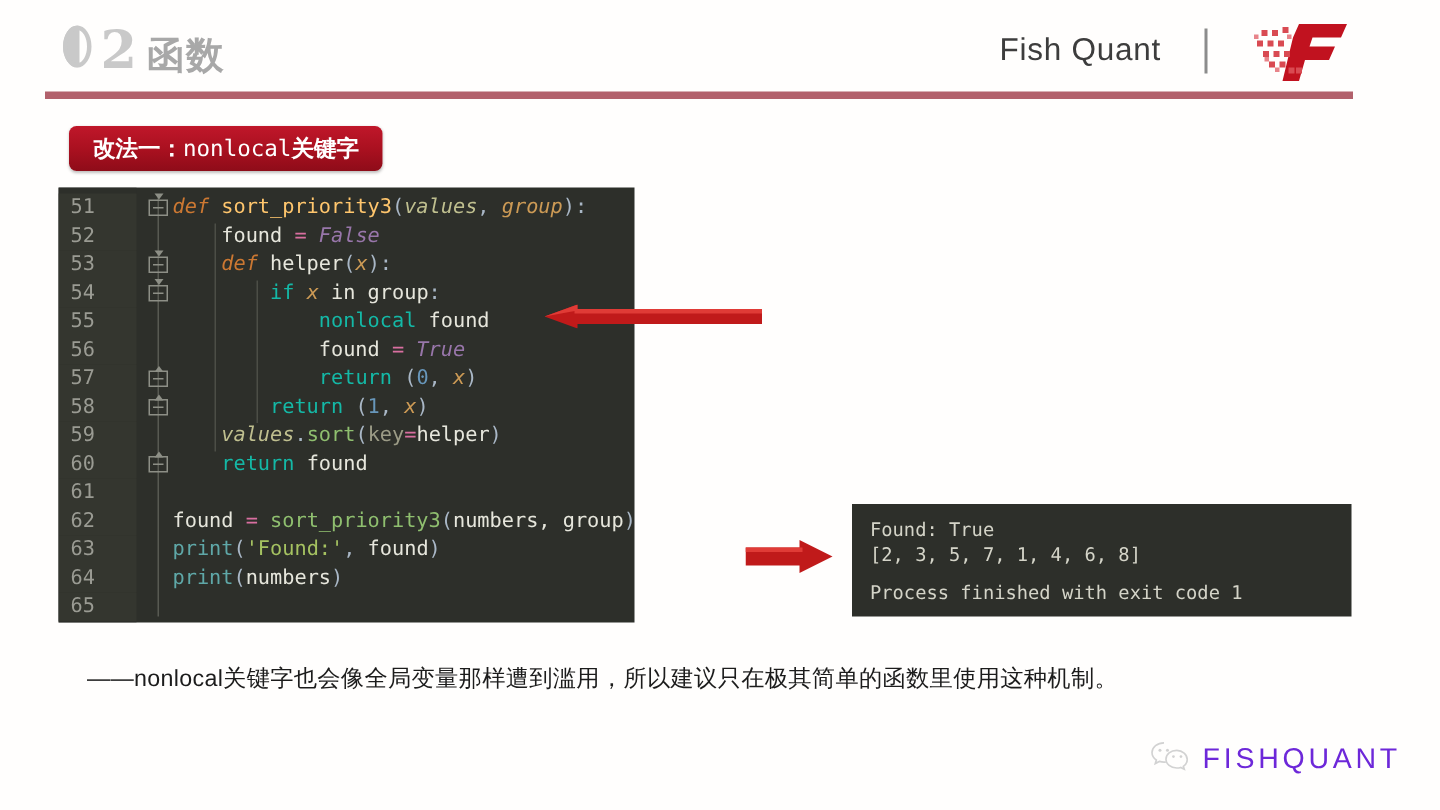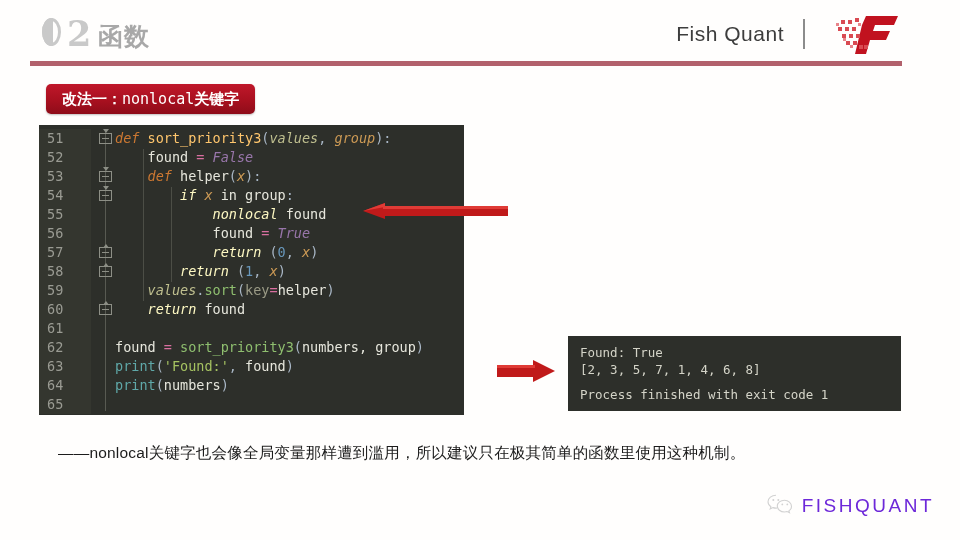--- a/index.html
+++ b/index.html
@@ -37,21 +37,21 @@
     display:block;width:19px;height:28px;
     border:3px solid #c9c9c9;background:#c9c9c9;border-radius:50%;
     box-sizing:border-box;
   }
   .sec-title{
     position:absolute;left:98px;top:20px;
     font-size:25px;font-weight:700;color:#a8a8a8;
     letter-spacing:1px;
   }
   .brand{
-    position:absolute;right:176px;top:22px;
+    position:absolute;right:186px;top:22px;
     font-size:21px;color:#3d3d3d;letter-spacing:.5px;
   }
   .brand-sep{
     position:absolute;right:155px;top:19px;
     width:2px;height:30px;background:#8c8c8c;
   }
   .logo-f{
     position:absolute;right:58px;top:14px;width:66px;height:42px;
   }
   .hrule{
@@ -66,21 +66,21 @@
     padding:0 16px;border-radius:5px;
     background:linear-gradient(180deg,#c0172a 0%,#a8101f 55%,#8e0c19 100%);
     color:#ffffff;font-size:15px;font-weight:700;
     white-space:nowrap;
     box-shadow:0 1px 2px rgba(0,0,0,.25);
   }
   .tag .mono{font-family:"DejaVu Sans Mono","Liberation Mono",monospace;font-weight:400;font-size:15px;}
 
   
   .code{
-    position:absolute;left:39px;top:125px;width:425px;height:290px;
+    position:absolute;left:39px;top:125px;width:384px;height:290px;
     background:#2d2f2a;
     font-family:"DejaVu Sans Mono","Liberation Mono",monospace;
     font-size:13px;
     overflow:hidden;
   }
   .gutter{
     position:absolute;left:0;top:0;width:52px;height:290px;
     background:#2d2f2a;
   }
   .gutter-line{
@@ -120,21 +120,21 @@
     border-bottom:4px solid #8d8f86;
   }
   .kw-it{color:#cc7832;font-style:italic;}
   .fn{color:#ffc66d;}
   .def{color:#a9b7c6;}
   .str{color:#a5c261;}
   .num{color:#6897bb;}
   .it-olive{color:#bfbf8f;font-style:italic;}
   .it-orange{color:#cc9a55;font-style:italic;}
   .it-purple{color:#9876aa;font-style:italic;}
-  .it-blue{color:#fef9c3;font-style:italic;}
+  .it-blue{color:#14b8a6;}
   .greenfn{color:#8fbf6f;}
   .pink{color:#d96fa0;}
   .gray{color:#9b9b86;}
   .white{color:#e6e6dc;text-align:right;}
   .teal{color:#5fa8a8;}
 
   
   .arrow-left{position:absolute;left:363px;top:203px;width:145px;height:16px;}
   .arrow-right{position:absolute;left:497px;top:360px;width:60px;height:22px;}
 

